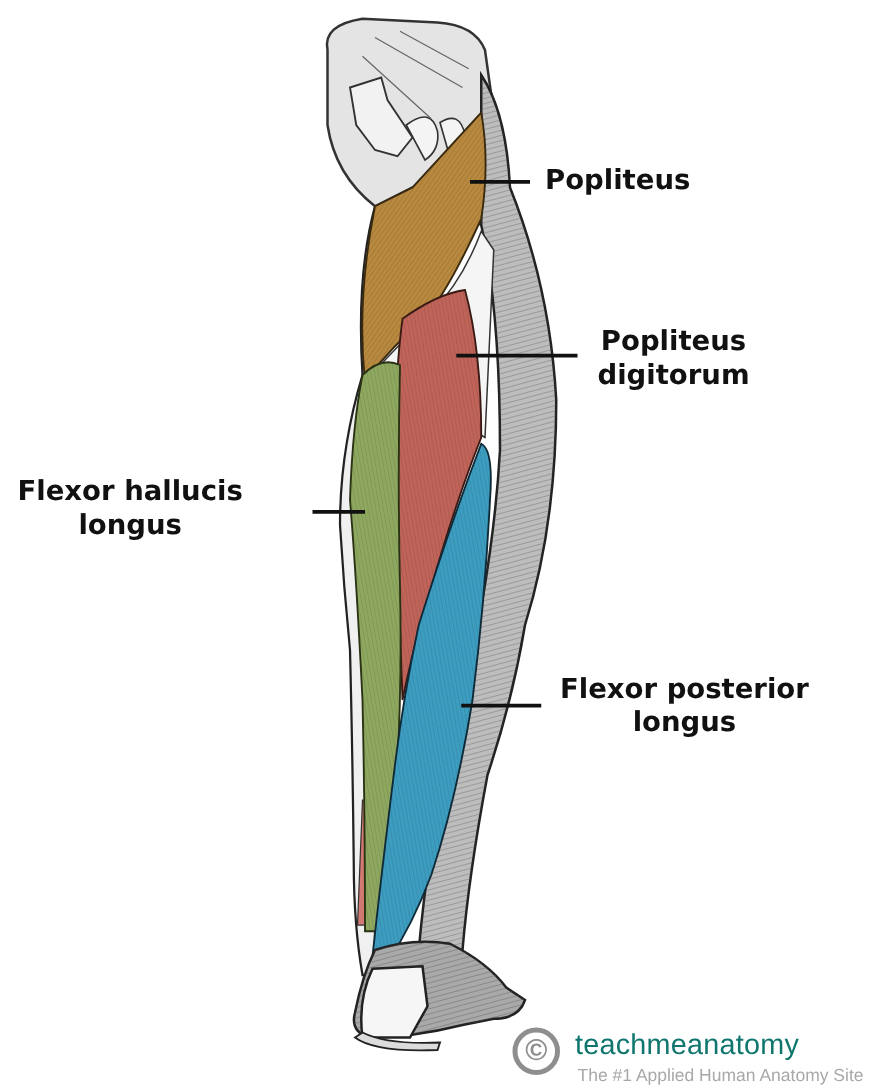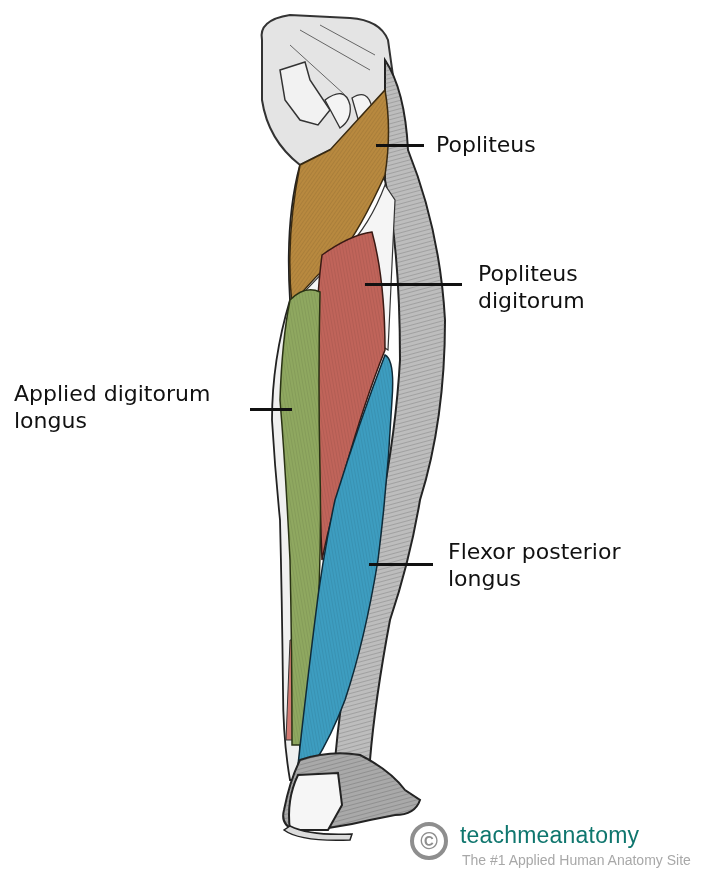--- a/index.html
+++ b/index.html
@@ -1,21 +1,21 @@
 <!DOCTYPE html>
 <html><head>
 <meta charset="utf-8">
 <style>
   html, body { margin: 0; padding: 0; background: #ffffff; }
   body { width: 706px; height: 870px; position: relative; overflow: hidden;
          font-family: "DejaVu Sans", "Liberation Sans", sans-serif; }
   .stage { position: absolute; left: 0; top: 0; width: 706px; height: 870px; }
   svg.art { position: absolute; left: 0; top: 0; }
-  .label { position: absolute; font-weight: normal; color: #111111; font-size: 22px;
-           line-height: 27px; text-align: left; white-space: nowrap; }
+  .label { position: absolute; font-weight: bold; color: #111111; font-size: 22px;
+           line-height: 27px; text-align: center; white-space: nowrap; }
   .label span { display: block; }
   .leader { position: absolute; height: 3px; background: #111111; }
   .wm { position: absolute; left: 410px; top: 822px; width: 290px; height: 46px; }
   .wm-circle { position: absolute; left: 0; top: 0; width: 38px; height: 38px; border-radius: 50%;
                border: 4px solid #8e8e8e; box-sizing: border-box; color: #8e8e8e;
                font-weight: bold; font-size: 24px; line-height: 30px; text-align: center;
                font-family: "Liberation Sans", sans-serif; }
   .wm-name { position: absolute; left: 50px; top: 0; font-size: 23px; color: #0f766e;
              font-family: "Liberation Sans", sans-serif; letter-spacing: 0.2px; }
   .wm-tag { position: absolute; left: 52px; top: 30px; font-size: 14px; color: #a8a8a8;
@@ -84,21 +84,21 @@
   <div class="leader" style="left:369px; top:563px; width:64px;"></div>
 
   <div class="label" style="left:436px; top:131px;">
     <span>Popliteus</span>
   </div>
   <div class="label" style="left:478px; top:260px;">
     <span>Popliteus</span>
     <span>digitorum</span>
   </div>
   <div class="label" style="left:14px; top:380px;">
-    <span>Applied digitorum</span>
+    <span>Flexor hallucis</span>
     <span>longus</span>
   </div>
   <div class="label" style="left:448px; top:538px;">
     <span>Flexor posterior</span>
     <span>longus</span>
   </div>
 
   <div class="wm">
     <div class="wm-circle">©</div>
     <div class="wm-name">teachmeanatomy</div>

